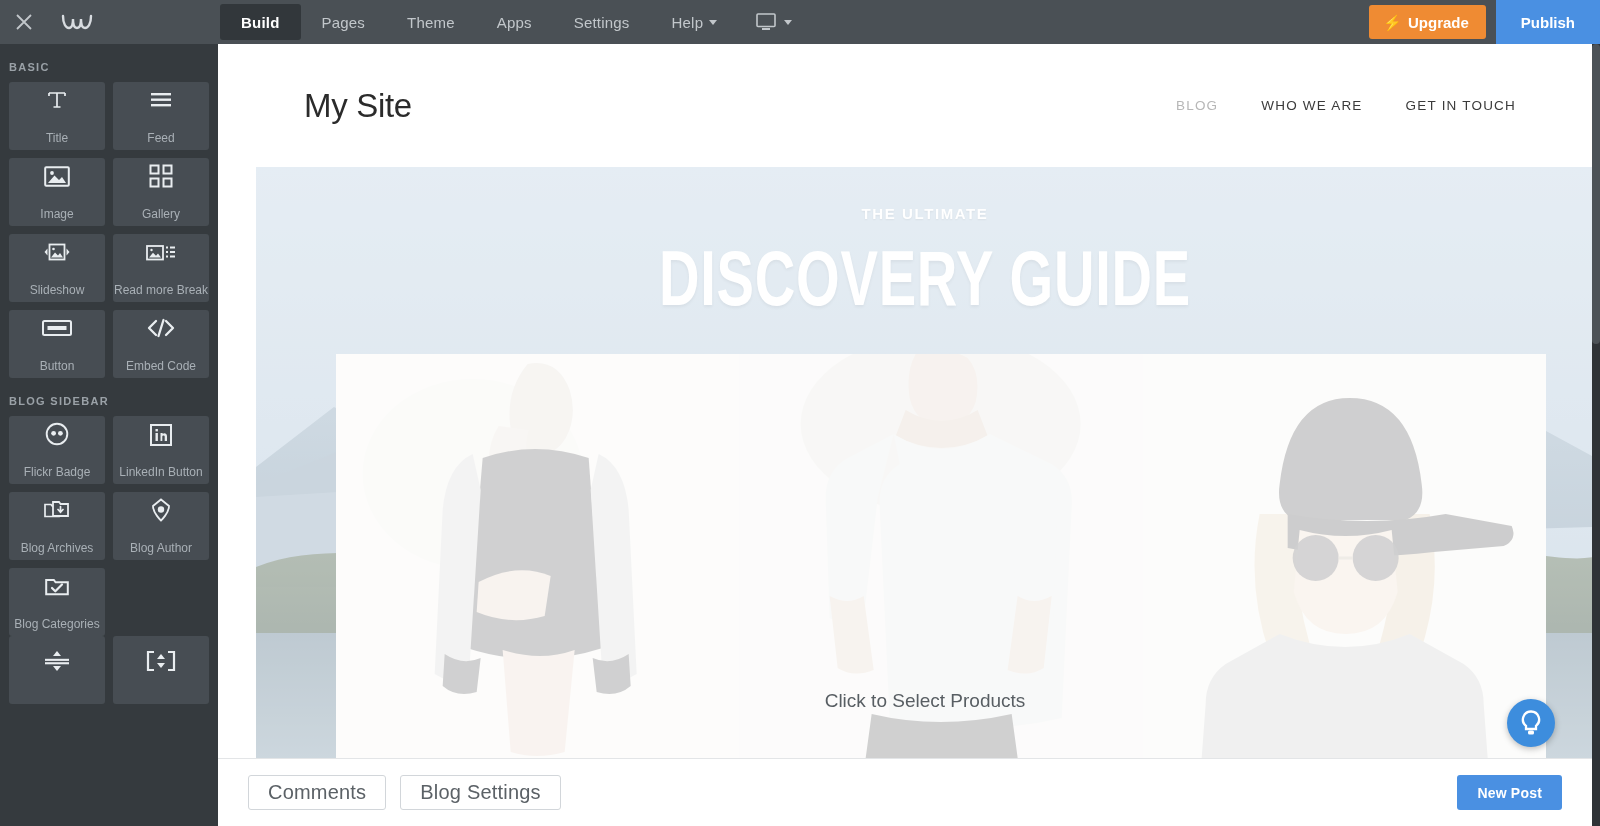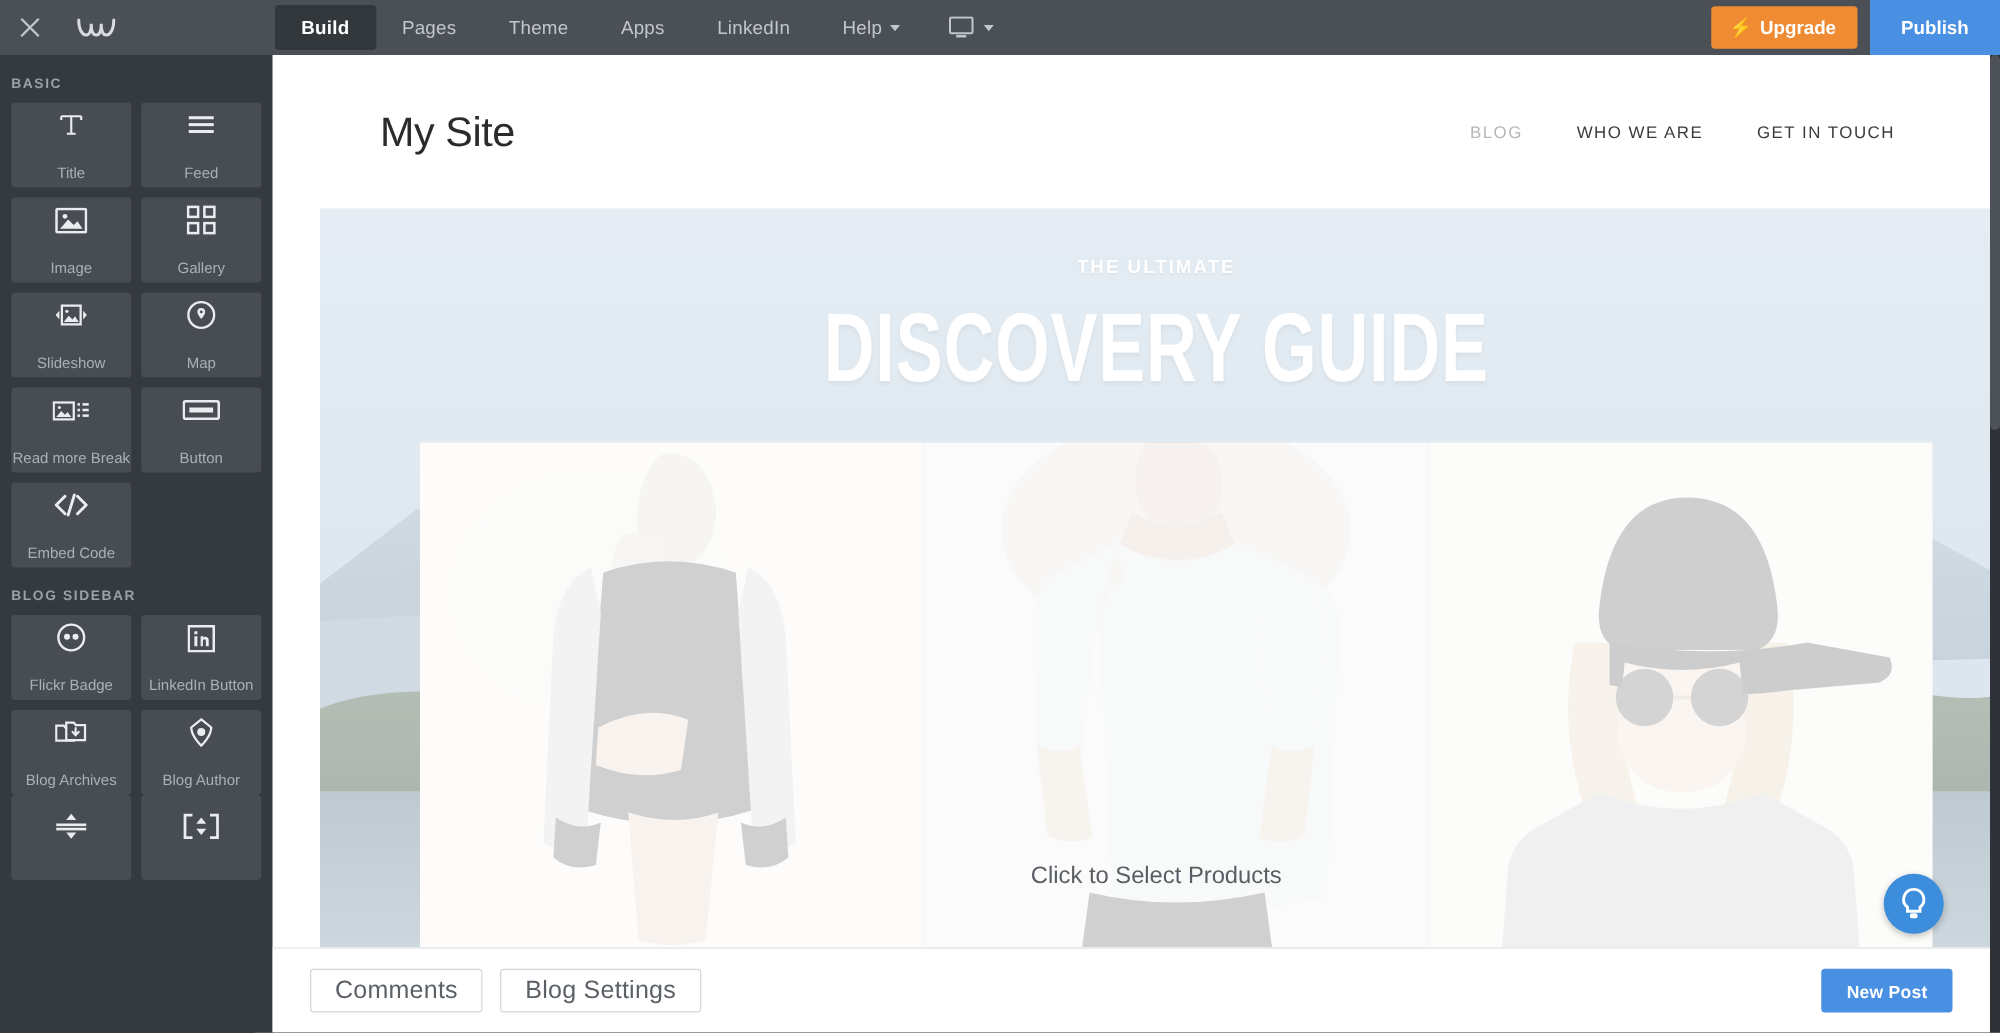--- a/index.html
+++ b/index.html
@@ -208,21 +208,21 @@
       <div class="tb-item">
         <span>Pages</span>
       </div>
       <div class="tb-item">
         <span>Theme</span>
       </div>
       <div class="tb-item">
         <span>Apps</span>
       </div>
       <div class="tb-item">
-        <span>LinkedIn</span>
+        <span>Settings</span>
       </div>
       <div class="tb-item">
         <span>Help</span>
         <i class="caret"></i>
       </div>
     </div>
 
     <div class="tb-device">
       <svg width="22" height="18" viewBox="0 0 22 18">
         <rect x="1" y="1" width="18" height="12.5" rx="1" stroke="#c2c7cb" stroke-width="1.6" fill="none"></rect>
@@ -300,30 +300,20 @@
             <path d="M2.5 10 L5.5 6.5 L5.5 13.5 Z" fill="#e9edf0"></path>
             <path d="M27.5 10 L24.5 6.5 L24.5 13.5 Z" fill="#e9edf0"></path>
             <rect x="7.5" y="2.5" width="15" height="15" stroke="#e9edf0" stroke-width="1.8" fill="none"></rect>
             <circle cx="11.5" cy="7" r="1.3" fill="#e9edf0"></circle>
             <path d="M9 15.5 L13 10.5 L16 13.5 L18 11 L21 15.5 Z" fill="#e9edf0"></path>
           </svg>
         </div>
         <div class="lbl">Slideshow</div>
       </div>
 
-      <div class="sb-tile">
-        <div class="sb-ico">
-          <svg width="24" height="24" viewBox="0 0 24 24">
-            <circle cx="12" cy="12" r="10.3" stroke="#e9edf0" stroke-width="1.9" fill="none"></circle>
-            <path d="M12 6.4 a3.1 3.1 0 0 1 3.1 3.1 c0 2.3 -3.1 5.6 -3.1 5.6 s-3.1 -3.3 -3.1 -5.6 A3.1 3.1 0 0 1 12 6.4 Z" fill="#e9edf0"></path>
-            <circle cx="12" cy="9.5" r="1.15" fill="#474d53"></circle>
-          </svg>
-        </div>
-        <div class="lbl">Map</div>
-      </div>
 
       <div class="sb-tile tall">
         <div class="sb-ico">
           <svg width="30" height="18" viewBox="0 0 30 18">
             <rect x="1" y="2" width="16" height="13.5" stroke="#e9edf0" stroke-width="1.8" fill="none"></rect>
             <circle cx="5.5" cy="6" r="1.2" fill="#e9edf0"></circle>
             <path d="M3 13.5 L7 8.8 L10 11.7 L12 9.5 L15 13.5 Z" fill="#e9edf0"></path>
             <g fill="#e9edf0">
               <rect x="20" y="2.5" width="2" height="2"></rect>
                 <rect x="24" y="2.5" width="5" height="2"></rect>
@@ -397,20 +387,29 @@
       <div class="sb-tile">
         <div class="sb-ico">
           <svg width="24" height="24" viewBox="0 0 24 24">
             <path d="M12 1.5 L20 8 C20 15 12 22.5 12 22.5 S4 15 4 8 Z" stroke="#e9edf0" stroke-width="1.8" fill="none"></path>
             <circle cx="12" cy="11.5" r="3.2" fill="#e9edf0"></circle>
           </svg>
         </div>
         <div class="lbl">Blog Author</div>
       </div>
 
+      <div class="sb-tile tall">
+        <div class="sb-ico">
+          <svg width="24" height="20" viewBox="0 0 24 20">
+            <path d="M1.2 3 h7.6 l1.8 2.3 H22.8 v12 H1.2 Z" stroke="#e9edf0" stroke-width="2" fill="none"></path>
+            <path d="M7 11 l3.3 3.3 L17 7.5" stroke="#e9edf0" stroke-width="2.2" fill="none" stroke-linecap="round" stroke-linejoin="round"></path>
+          </svg>
+        </div>
+        <div class="lbl">Blog Categories</div>
+      </div>
 
     </div>
 
     <div class="sb-grid">
       <div class="sb-tile">
         <div class="sb-ico">
           <svg width="30" height="24" viewBox="0 0 30 24">
             <path d="M15 2 L11 7 h8 Z" fill="#e9edf0"></path>
             <rect x="3" y="9.8" width="24" height="2.1" fill="#e9edf0"></rect>
             <rect x="3" y="13.2" width="24" height="2.1" fill="#e9edf0"></rect>

